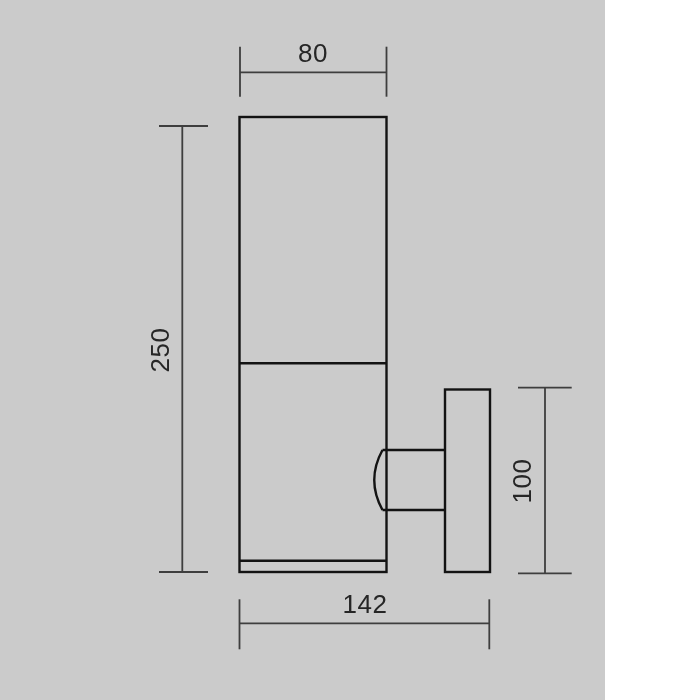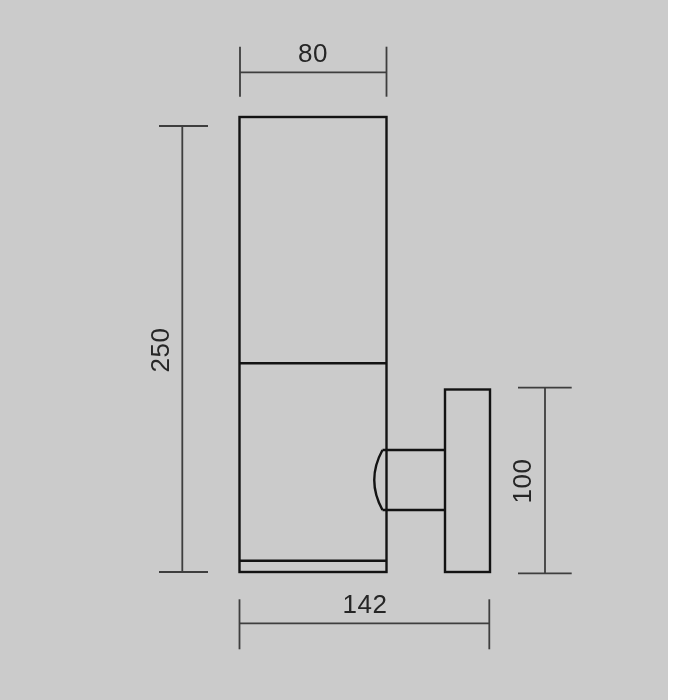--- a/index.html
+++ b/index.html
@@ -1,21 +1,21 @@
 <!DOCTYPE html>
 <html><head>
 <meta charset="utf-8">
 <style>
   html, body {
     margin: 0;
     padding: 0;
   }
   .canvas {
     position: relative;
-    width: 668px;
+    width: 605px;
     height: 700px;
     background: #cbcbcb;
     overflow: hidden;
     font-family: "Liberation Sans", "DejaVu Sans", sans-serif;
   }
   svg {
     display: block;
   }
   .dim-label {
     font-family: "Liberation Sans", "DejaVu Sans", sans-serif;

